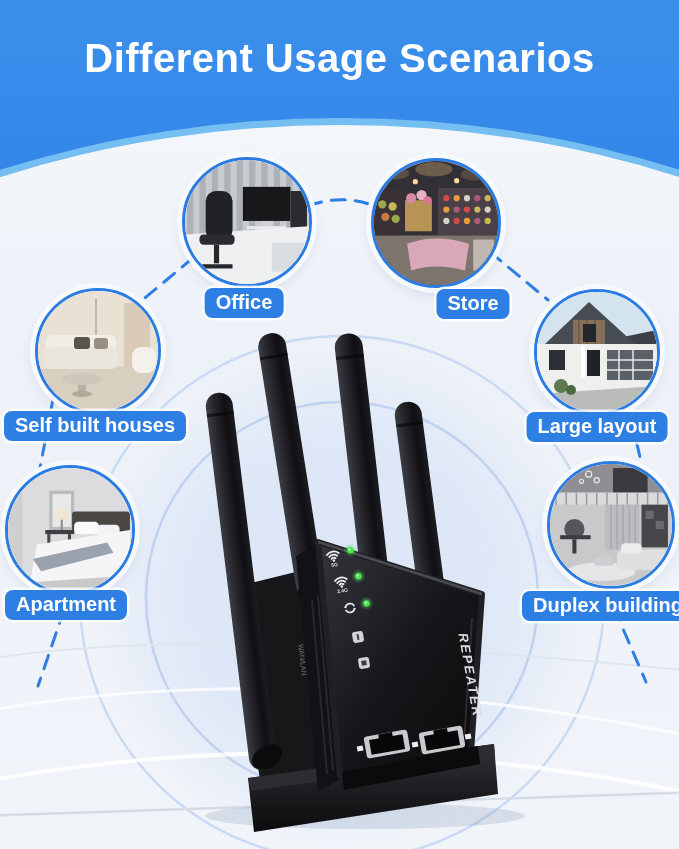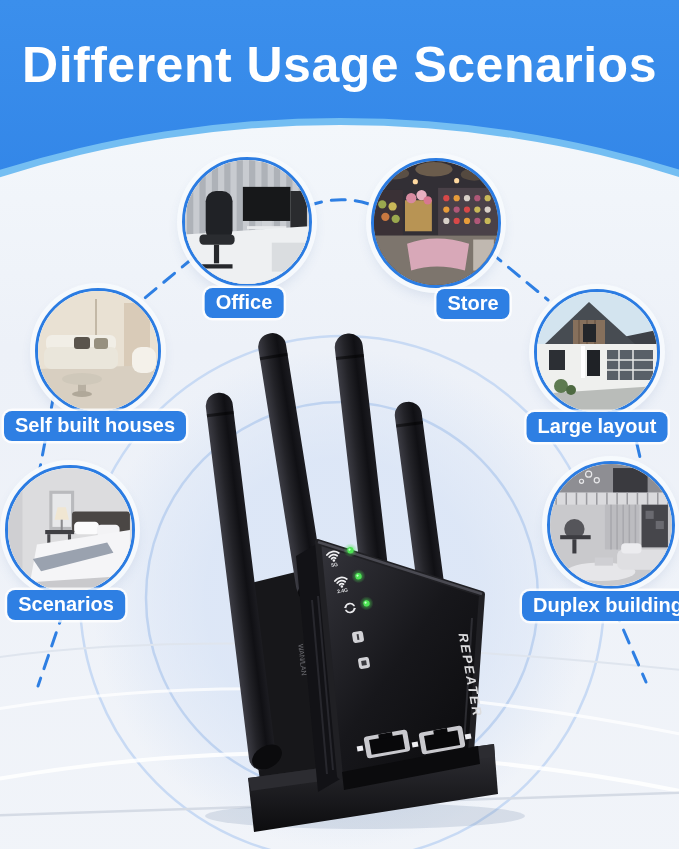--- a/index.html
+++ b/index.html
@@ -3,21 +3,21 @@
 <meta charset="utf-8">
 <style>
   html,body{margin:0;padding:0;background:#ffffff;}
   #page-root{
     position:relative;width:679px;height:849px;overflow:hidden;
     background:#eef2f8;font-family:"Liberation Sans",sans-serif;
   }
   .header{position:absolute;top:0;left:0;width:100%;height:320px;
     background:linear-gradient(180deg,#3b8fec 0%,#2d80e5 100%);}
   .page-title{position:absolute;top:36px;left:0;width:100%;text-align:center;
-    color:#ffffff;font-size:50px;font-weight:bold;letter-spacing:.5px;margin:0;z-index:2;}
+    color:#ffffff;font-size:40px;font-weight:bold;letter-spacing:.5px;margin:0;z-index:2;}
   .curve{position:absolute;top:118px;left:calc(50% - 900px);width:1800px;height:1400px;
     border-radius:50%;border:7px solid #74bef2;box-sizing:border-box;z-index:1;
     background:linear-gradient(180deg,#f3f7fb 0%,#edf1f8 16%,#f1f4f9 55%,#f8fafc 100%);}
   .layer{position:absolute;left:0;top:0;width:679px;height:849px;}
   .decor{z-index:2;} .dashes{z-index:3;} .device{z-index:4;}
   .scenario{position:absolute;border-radius:50%;border:3px solid #2b7ce2;overflow:hidden;
     background:#fff;z-index:5;
     box-shadow:0 0 0 5px rgba(247,250,253,.95),0 6px 14px rgba(60,100,160,.18);}
   .scenario svg{display:block;width:100%;height:100%;}
   .tag{position:absolute;transform:translateX(-50%);background:#2e7fe3;color:#fff;
@@ -347,16 +347,16 @@
       <rect x="66" y="84" width="52" height="20" rx="6" fill="#dfdfe2"></rect>
       <rect x="70" y="78" width="20" height="10" rx="4" fill="#ececef"></rect>
       <rect x="44" y="92" width="18" height="8" fill="#cfcfd3"></rect>
     </svg>
   </div>
 
   <div class="tag" style="left:244px;top:288px;">Office</div>
   <div class="tag" style="left:433px;top:289px;margin-left:40px;">Store</div>
   <div class="tag" style="left:597px;top:412px;">Large layout</div>
   <div class="tag" style="left:95px;top:411px;">Self built houses</div>
-  <div class="tag" style="left:66px;top:590px;">Scenarios</div>
+  <div class="tag" style="left:66px;top:590px;">Apartment</div>
   <div class="tag" style="left:608px;top:591px;">Duplex building</div>
 
 </div>
 
 </body></html>

